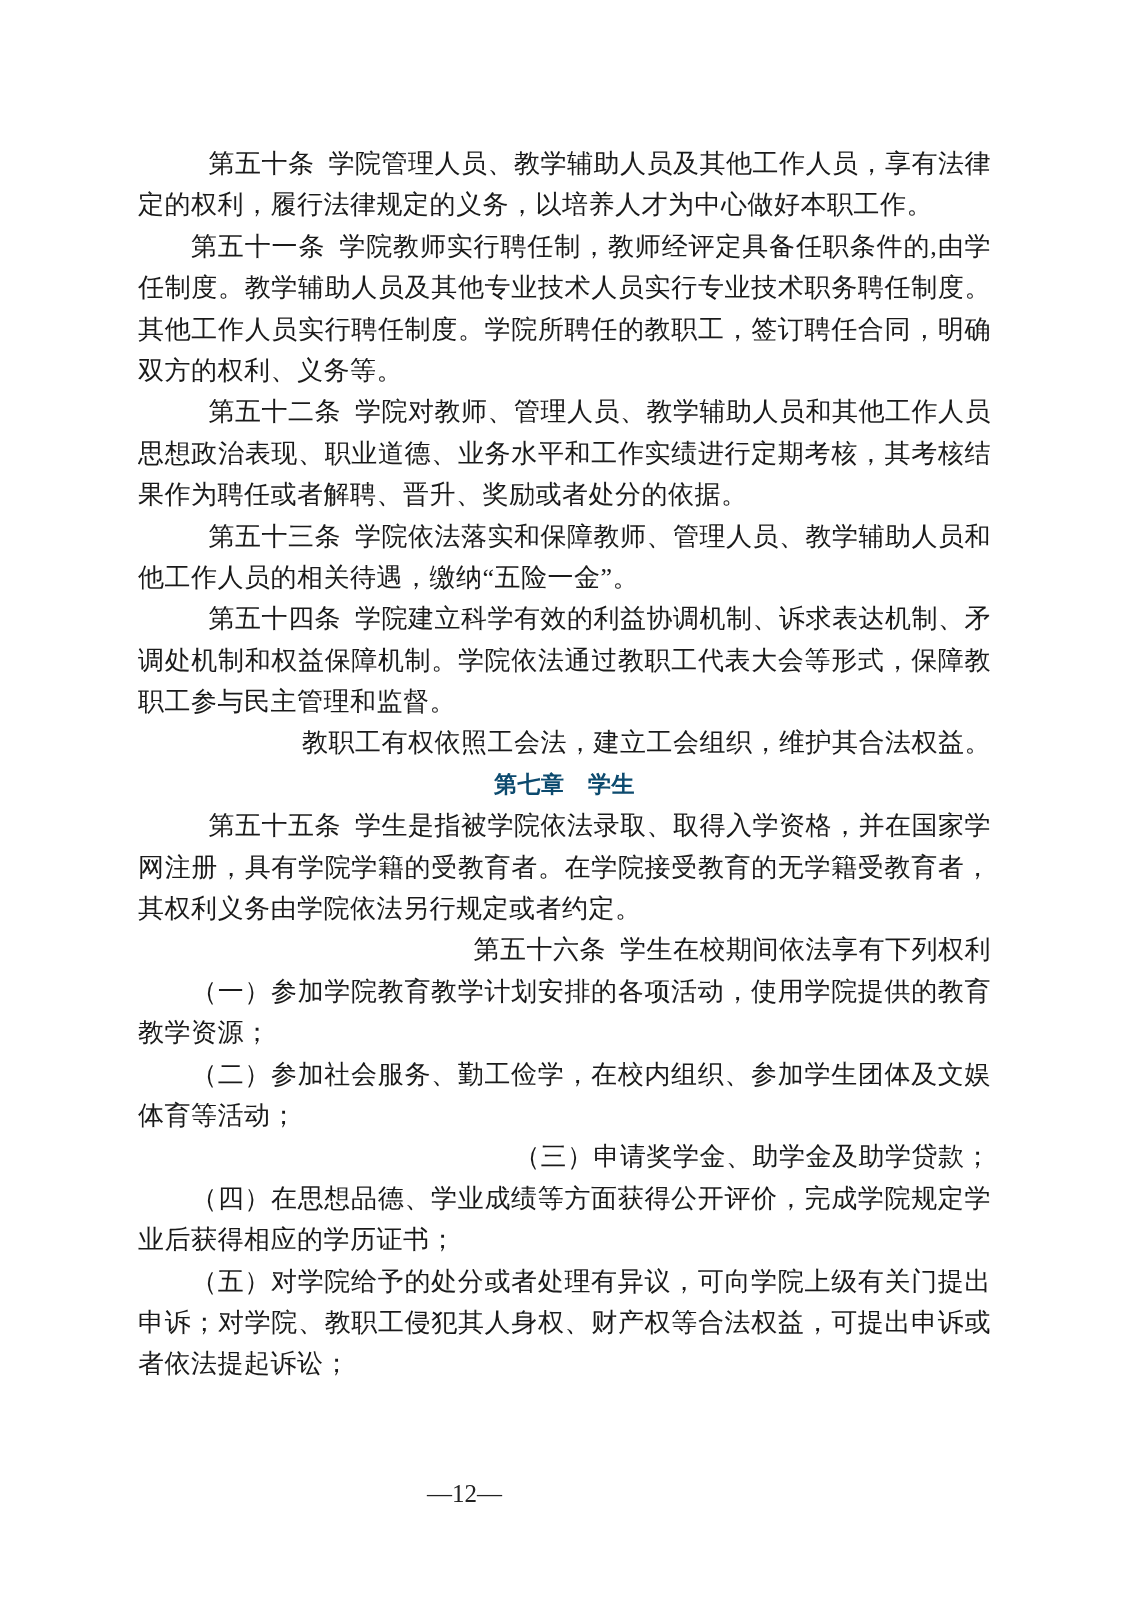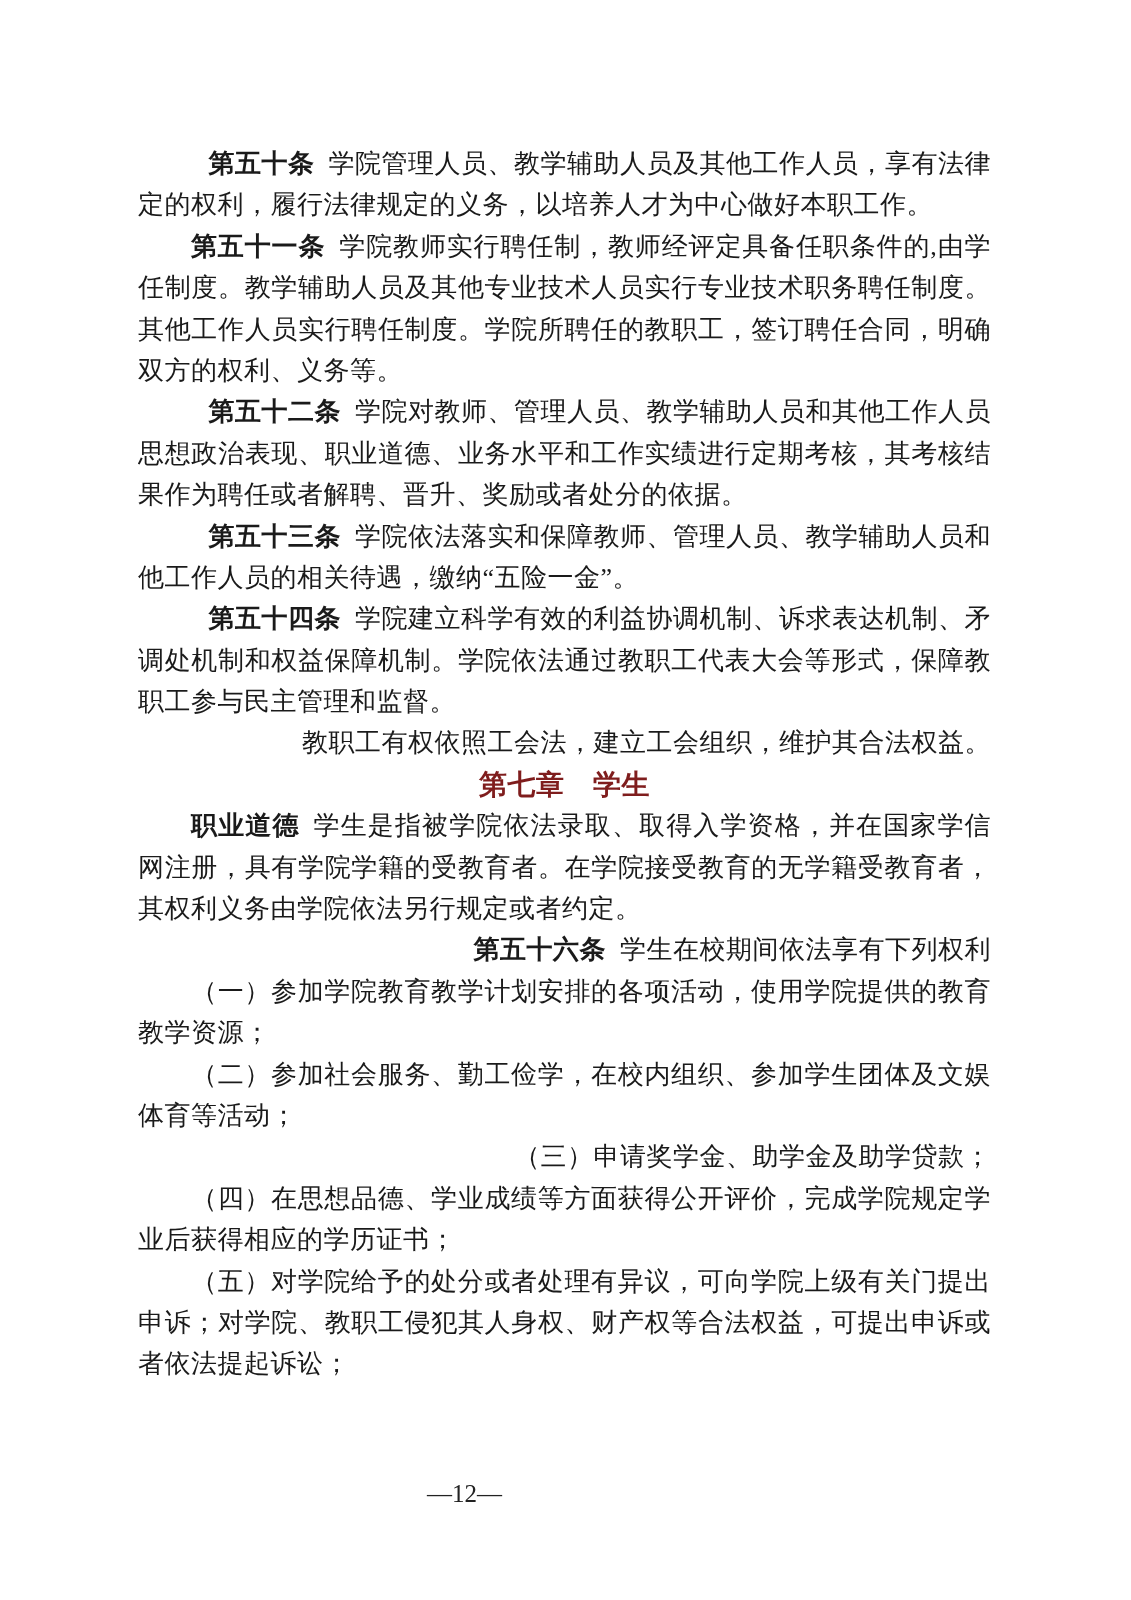--- a/index.html
+++ b/index.html
@@ -32,29 +32,29 @@
   .row.fill {
     text-align: justify;
     text-align-last: justify;
     text-justify: inter-character;
   }
   .row.indent {
     padding-left: 53px;
     text-align: right;
   }
   .row .bold-prefix {
-    font-weight: bold;
+    font-weight: normal;
     margin-right: 14px;
   }
   .row.heading {
     text-align: center;
     text-align-last: center;
     font-weight: bold;
-    font-size: 28px;
-    color: #7f1d1d;
+    font-size: 23px;
+    color: #0c4a6e;
   }
   .footer {
     position: absolute;
     left: 0;
     top: 1479px;
     width: 929px;
     text-align: center;
     font-size: 25px;
     color: #222222;
     line-height: 30px;
@@ -74,21 +74,21 @@
       <div class="row indent fill"><span class="bold-prefix">第五十二条</span><span>学院对教师、管理人员、教学辅助人员和其他工作人员的</span></div>
       <div class="row fill">思想政治表现、职业道德、业务水平和工作实绩进行定期考核，其考核结</div>
       <div class="row">果作为聘任或者解聘、晋升、奖励或者处分的依据。</div>
       <div class="row indent fill"><span class="bold-prefix">第五十三条</span><span>学院依法落实和保障教师、管理人员、教学辅助人员和其</span></div>
       <div class="row">他工作人员的相关待遇，缴纳“五险一金”。</div>
       <div class="row indent fill"><span class="bold-prefix">第五十四条</span><span>学院建立科学有效的利益协调机制、诉求表达机制、矛盾</span></div>
       <div class="row fill">调处机制和权益保障机制。学院依法通过教职工代表大会等形式，保障教</div>
       <div class="row">职工参与民主管理和监督。</div>
       <div class="row indent">教职工有权依照工会法，建立工会组织，维护其合法权益。</div>
       <div class="row heading">第七章　学生</div>
-      <div class="row indent fill"><span class="bold-prefix">职业道德</span><span>学生是指被学院依法录取、取得入学资格，并在国家学信</span></div>
+      <div class="row indent fill"><span class="bold-prefix">第五十五条</span><span>学生是指被学院依法录取、取得入学资格，并在国家学信</span></div>
       <div class="row fill">网注册，具有学院学籍的受教育者。在学院接受教育的无学籍受教育者，</div>
       <div class="row">其权利义务由学院依法另行规定或者约定。</div>
       <div class="row indent"><span class="bold-prefix">第五十六条</span><span>学生在校期间依法享有下列权利</span></div>
       <div class="row indent fill">（一）参加学院教育教学计划安排的各项活动，使用学院提供的教育</div>
       <div class="row">教学资源；</div>
       <div class="row indent fill">（二）参加社会服务、勤工俭学，在校内组织、参加学生团体及文娱</div>
       <div class="row">体育等活动；</div>
       <div class="row indent">（三）申请奖学金、助学金及助学贷款；</div>
       <div class="row indent fill">（四）在思想品德、学业成绩等方面获得公开评价，完成学院规定学</div>
       <div class="row">业后获得相应的学历证书；</div>

